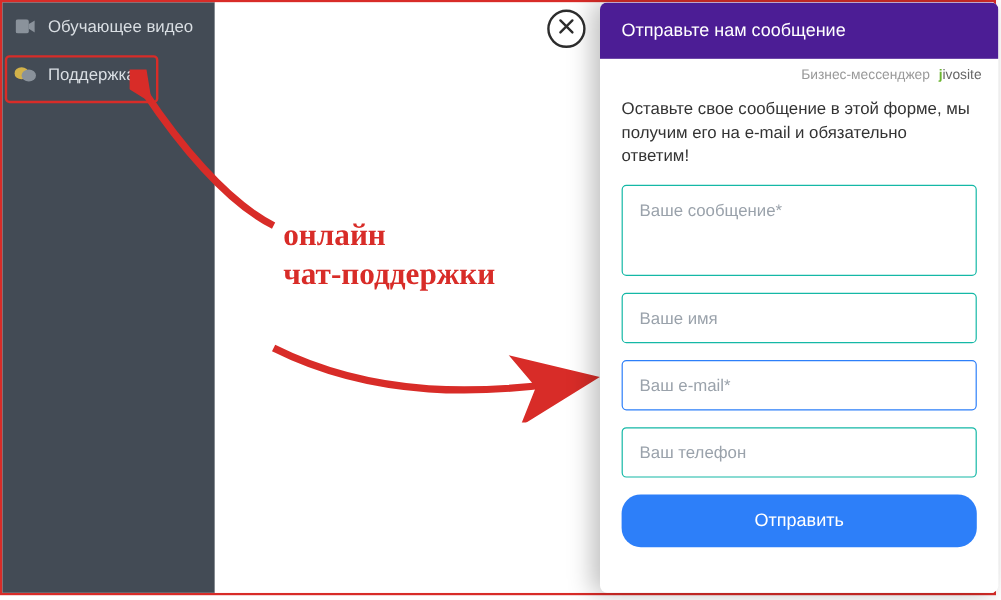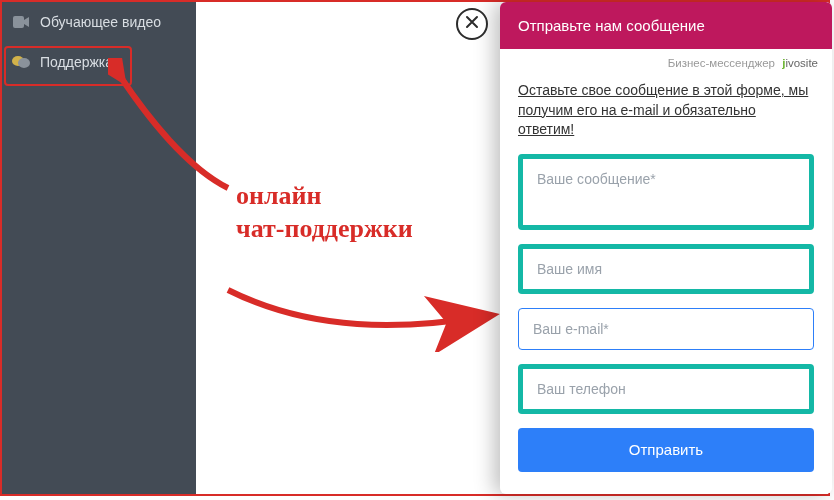--- a/index.html
+++ b/index.html
@@ -13,21 +13,21 @@
   }
   .frame {
     position: absolute;
     left: 0; top: 0;
     width: 830px; height: 496px;
     border: 2px solid #d82c28;
     box-sizing: border-box;
     display: flex;
   }
   .sidebar {
-    width: 194px;
+    width: 177px;
     height: 100%;
     background: #434b55;
     flex: none;
     padding-top: 0;
     box-sizing: border-box;
     color: #d9dee3;
   }
   .sidebar-item {
     display: flex;
     align-items: center;
@@ -76,21 +76,21 @@
     height: 492px;
     background: #fff;
     border-radius: 6px;
     box-shadow: -6px 0 20px rgba(0,0,0,0.25);
     display: flex;
     flex-direction: column;
     overflow: hidden;
     z-index: 10;
   }
   .chat-header {
-    background: #be185d;
+    background: #4c1d95;
     color: #fff;
     padding: 15px 18px;
     font-size: 15px;
   }
   .chat-powered {
     text-align: right;
     font-size: 11.5px;
     color: #999;
     padding: 8px 14px 4px 12px;
   }
@@ -105,43 +105,42 @@
   .chat-body {
     padding: 8px 18px 14px 18px;
     display: flex;
     flex-direction: column;
     gap: 14px;
   }
   .chat-instruction {
     font-size: 14px;
     color: #333;
     line-height: 1.4;
-    text-decoration: underline;
   }
   .chat-field {
     width: 100%;
     box-sizing: border-box;
-    border: 5px solid #14b8a6;
+    border: 1px solid #14b8a6;
     border-radius: 4px;
     padding: 12px 14px;
     font-size: 14px;
     color: #333;
     font-family: inherit;
     outline: none;
   }
   .chat-field::placeholder { color: #9aa2ab; }
   textarea.chat-field { height: 76px; resize: none; }
   .chat-field.active {
     border: 1.5px solid #2d7ff9;
   }
   .chat-submit {
     background: #2d7ff9;
     color: #fff;
     border: none;
-    border-radius: 4px;
+    border-radius: 16px;
     height: 44px;
     font-size: 15px;
     cursor: pointer;
   }
 
   
   .anno-text {
     position: absolute;
     color: #d82c28;
     font-family: "Comic Sans MS", "Segoe Script", cursive;

